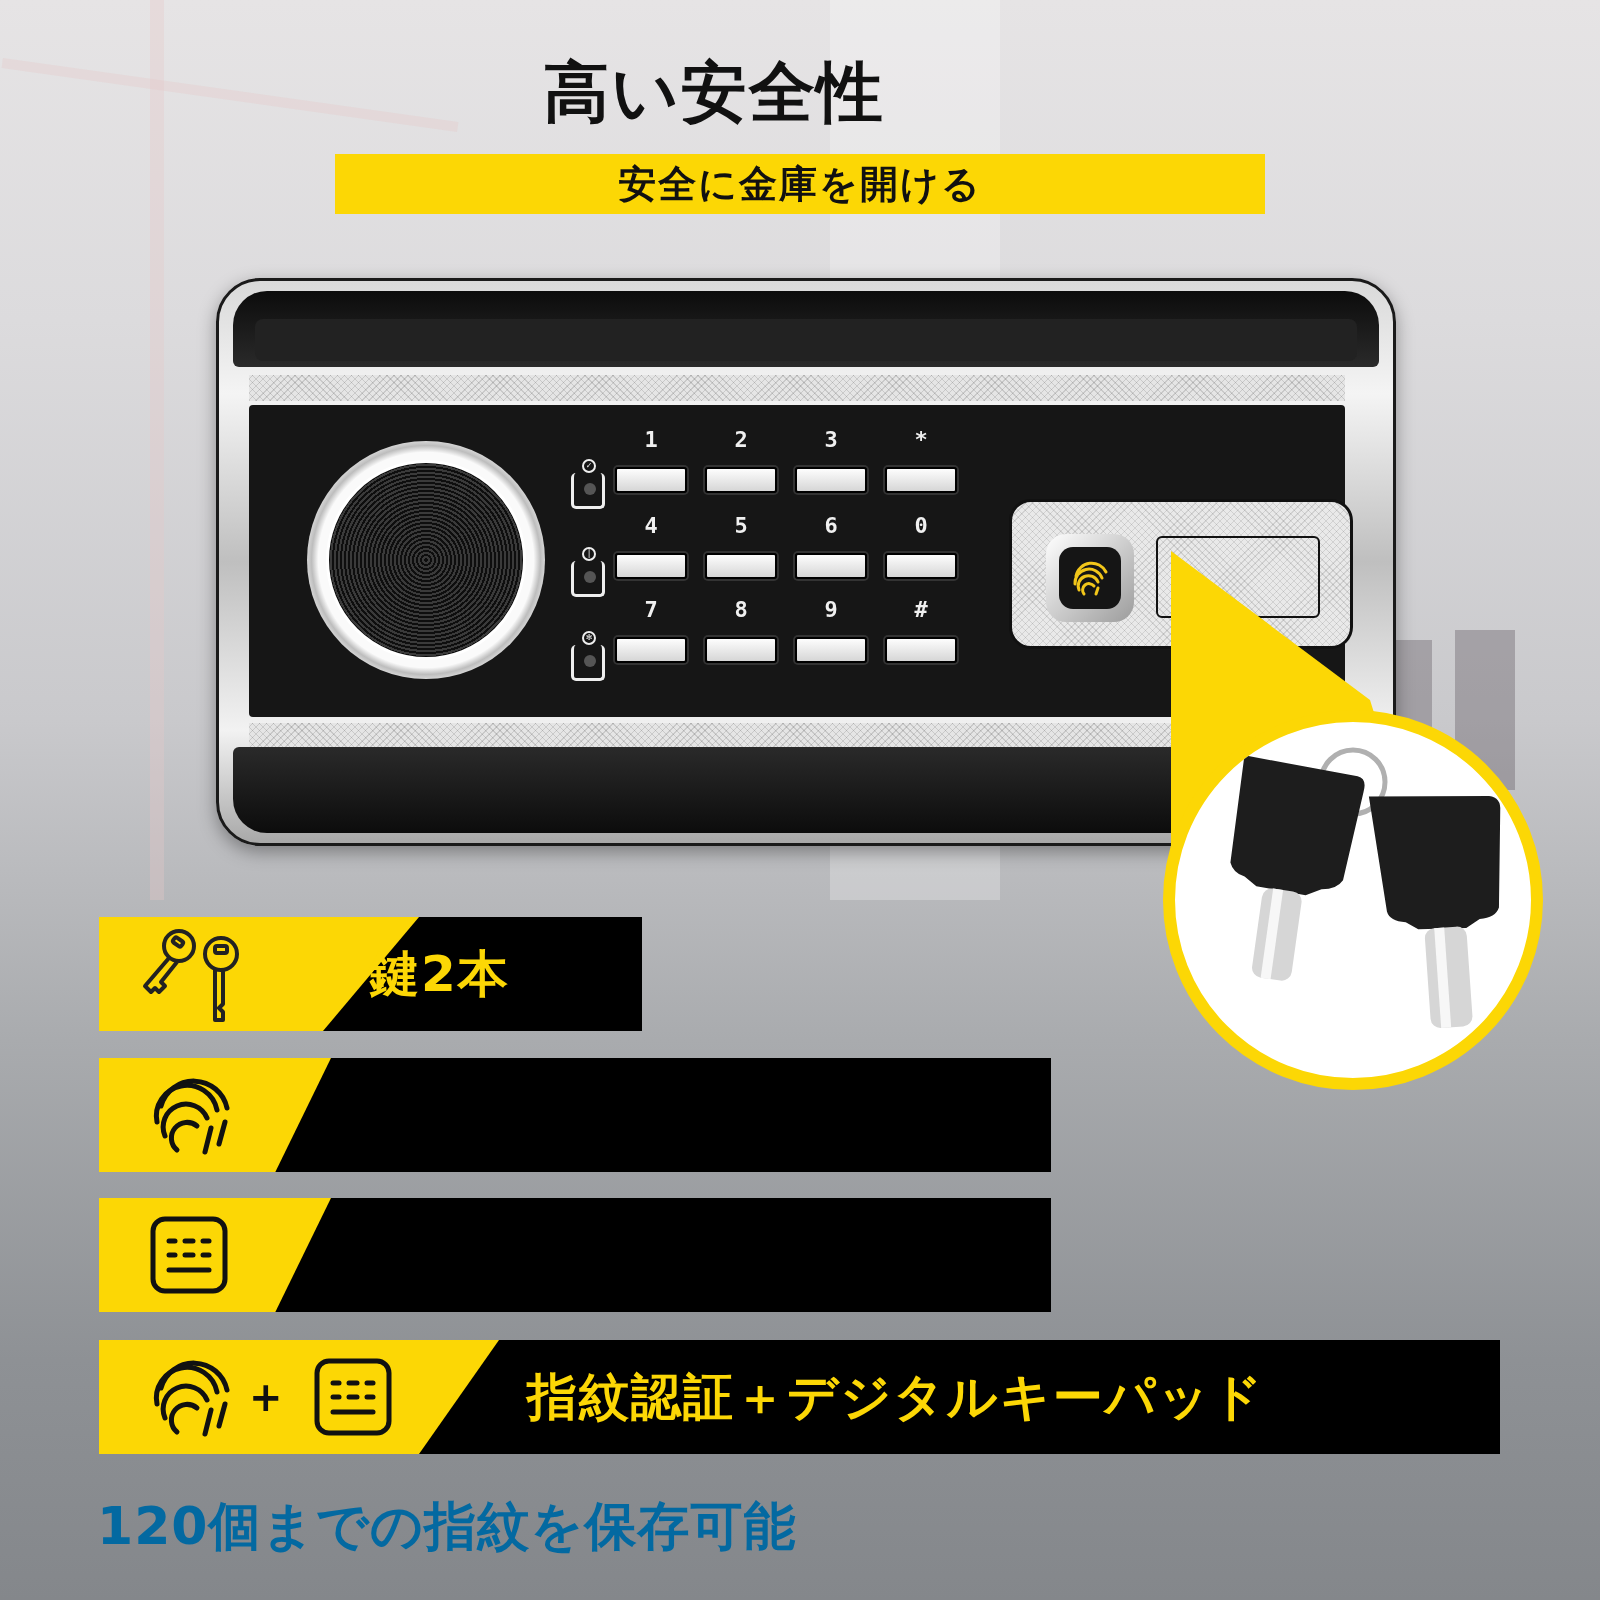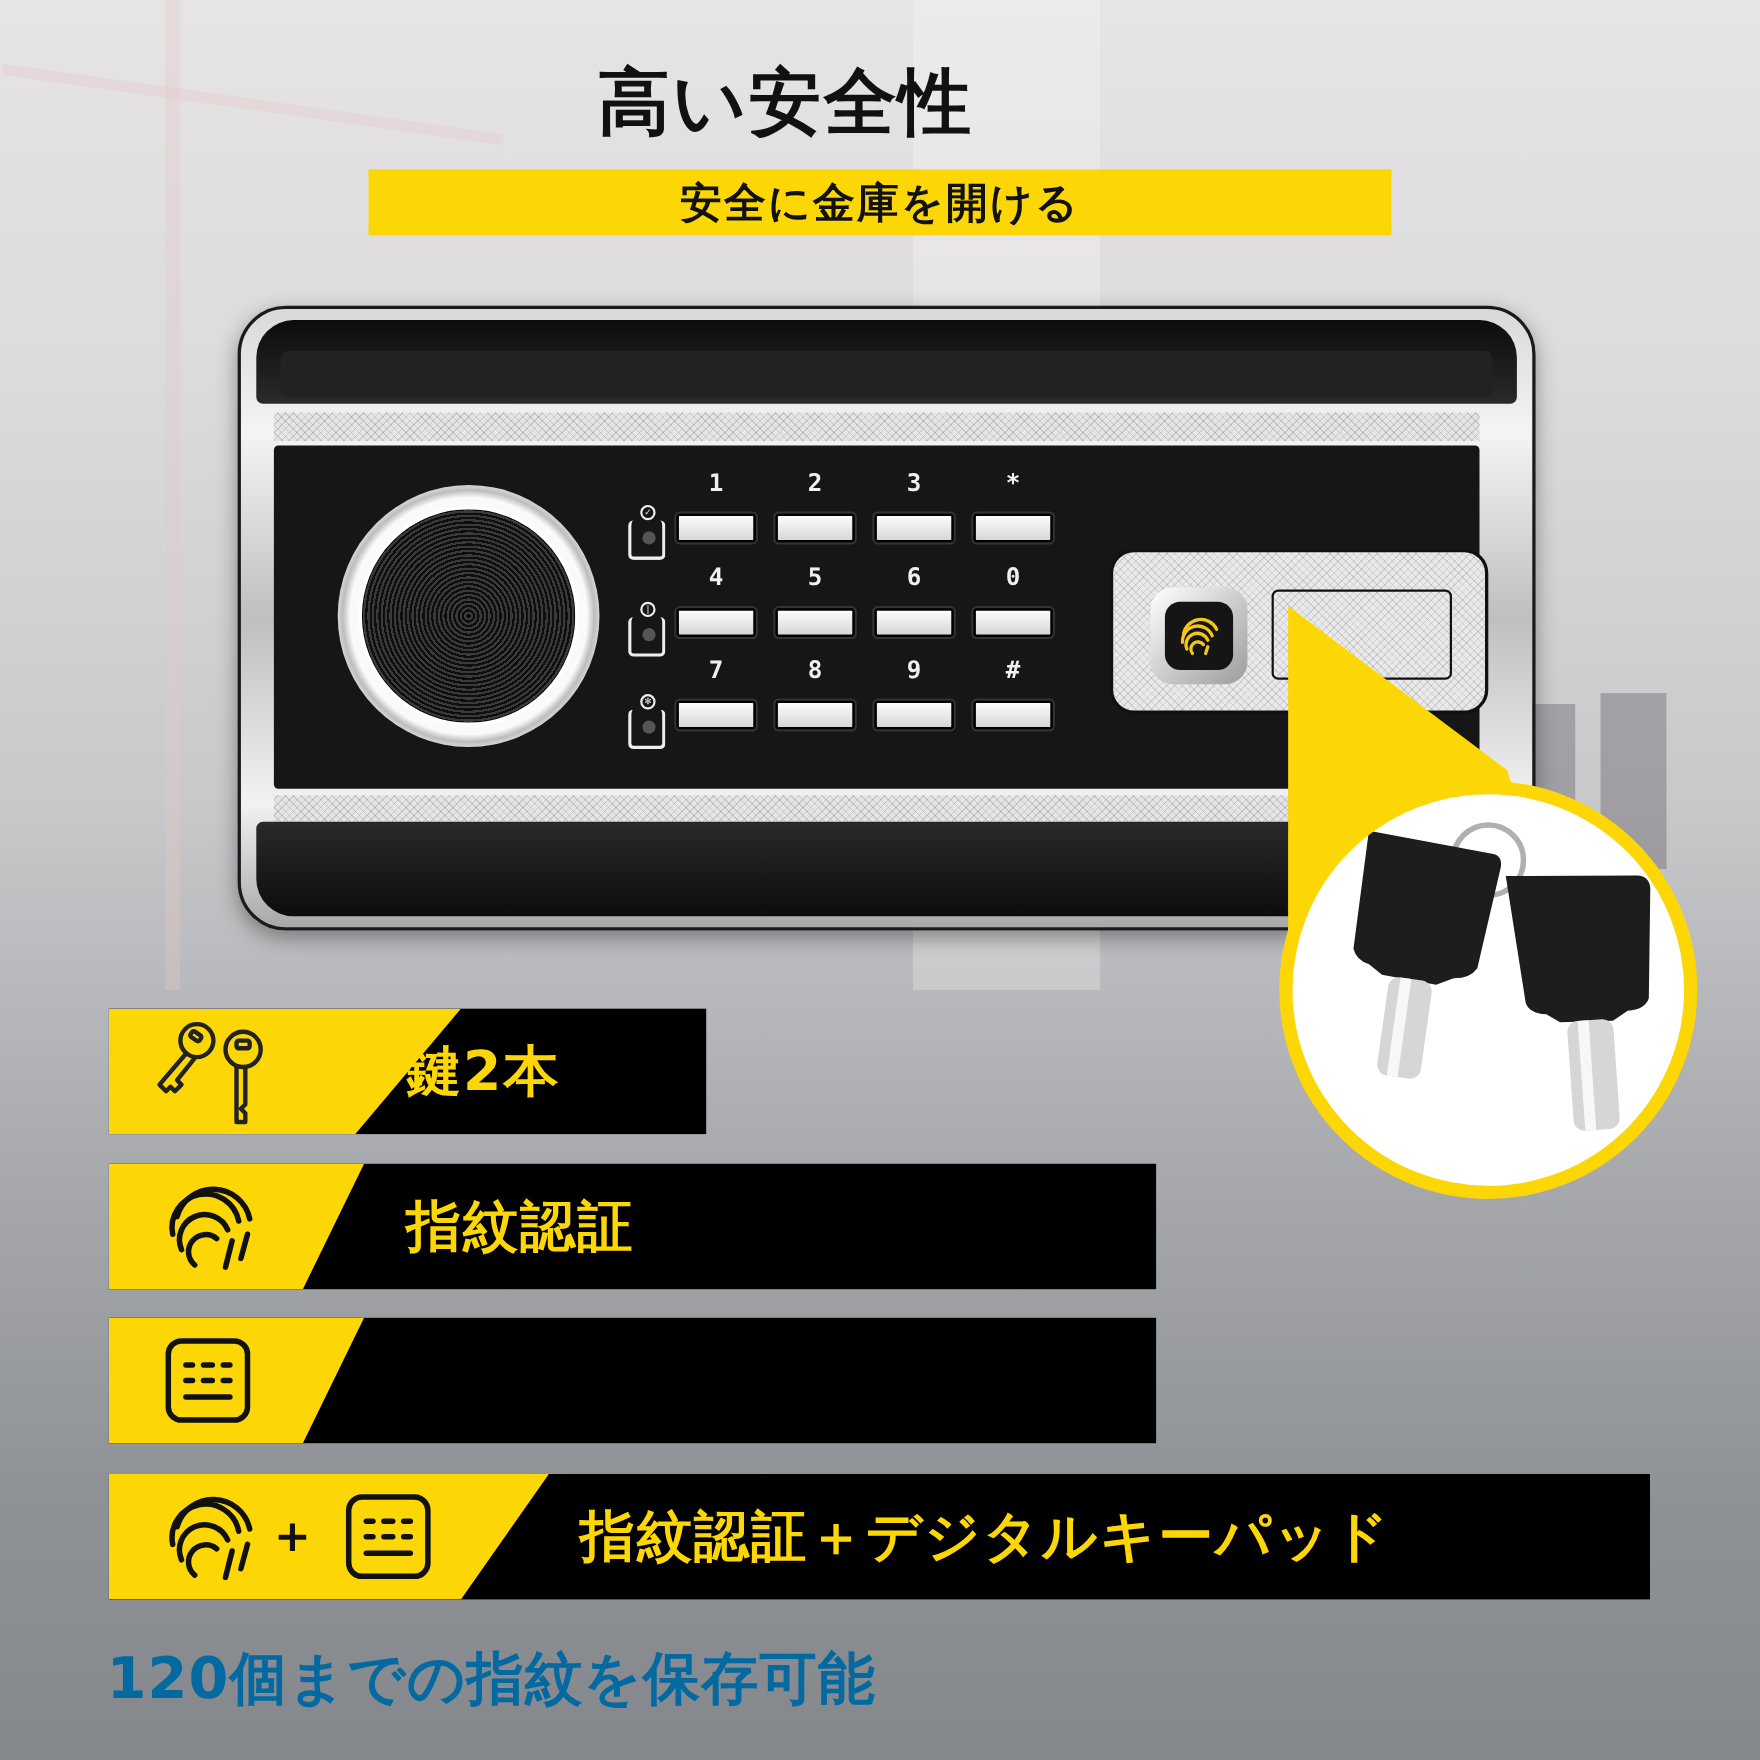--- a/index.html
+++ b/index.html
@@ -250,21 +250,20 @@
       <g fill="none" stroke="#111" stroke-width="5" stroke-linecap="round">
         <path d="M14 36 A34 34 0 0 1 80 38"></path>
         <path d="M10 52 A28 28 0 0 1 70 40"></path>
         <path d="M18 66 A20 20 0 0 1 60 48"></path>
         <path d="M30 80 A12 12 0 0 1 50 56"></path>
         <path d="M64 58 L58 82"></path>
         <path d="M78 52 L72 74"></path>
       </g>
     </svg>
   </div>
-  <div class="label" style="left:270px;">指紋認証</div>
 </div>
 
 <div class="feature" style="top:1198px;width:952px;">
   <div class="yellow" style="width:232px;clip-path:polygon(0 0,100% 0,76% 100%,0 100%);"></div>
   <div class="icon" style="left:50px;">
     <svg width="80" height="80" viewBox="0 0 80 80">
       <rect x="4" y="4" width="72" height="72" rx="12" fill="none" stroke="#111" stroke-width="5"></rect>
       <g stroke="#111" stroke-width="5" stroke-linecap="round">
         <line x1="20" y1="26" x2="26" y2="26"></line>
           <line x1="36" y1="26" x2="44" y2="26"></line>

